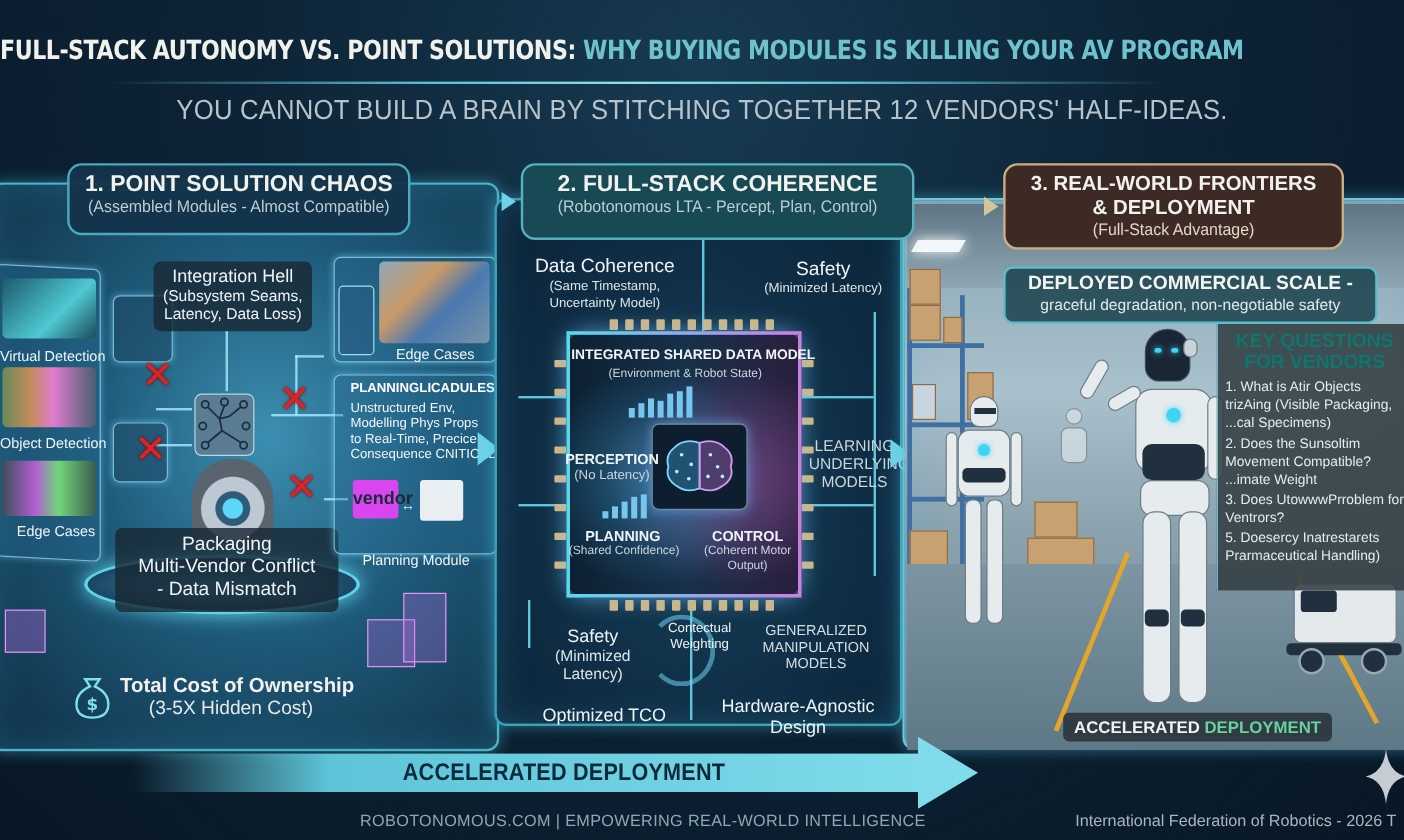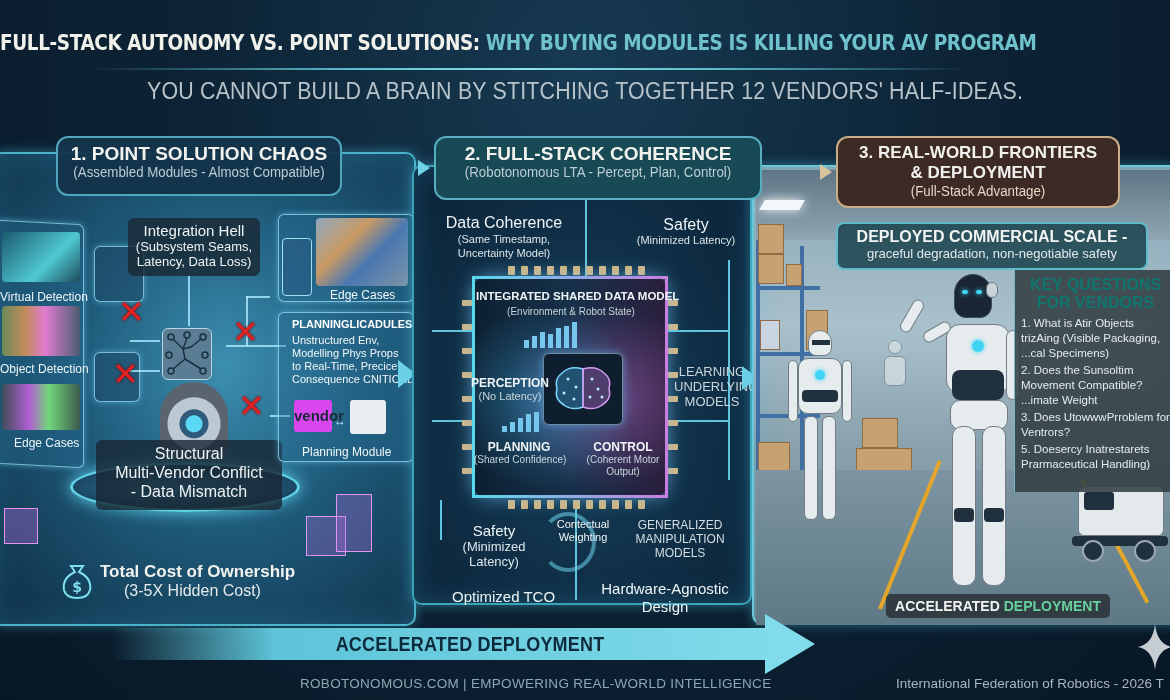--- a/index.html
+++ b/index.html
@@ -180,42 +180,42 @@
         <circle cx="6" cy="26" r="3"></circle>
         <circle cx="42" cy="26" r="3"></circle>
       <path d="M10 10 L20 20 L28 18 L38 10 M20 20 L22 30 L10 40 M22 30 L38 40 M24 9 L20 20"></path>
     </g>
   </svg>
 </div>
 <div style="position:absolute;left:160px;top:382px;width:68px;height:76px;border-radius:34px 34px 10px 10px;background:radial-gradient(circle at 50% 55%,#5bd8f5 0 8px,#2f5a7a 9px 14px,#bcc8d2 15px 26px,#59646e 27px);"></div>
 <div style="position:absolute;left:70px;top:462px;width:230px;height:50px;border-radius:50%;border:3px solid #5fd2e8;background:radial-gradient(ellipse,#3c8fb0 0%,#1b4763 70%);box-shadow:0 0 16px #5fd2e8;"></div>
 
 <div class="dark-note" style="left:96px;top:440px;width:186px;height:70px;">
-  <div style="font-size:16px;margin-top:4px;line-height:19px;">Structural</div>
+  <div style="font-size:16px;margin-top:4px;line-height:19px;">Packaging</div>
   <div style="font-size:16px;line-height:19px;">Multi-Vendor Conflict</div>
   <div style="font-size:16px;line-height:19px;">- Data Mismatch</div>
 </div>
 
 <div class="glass" style="left:278px;top:214px;width:136px;height:88px;"></div>
 <div class="thumb" style="left:316px;top:218px;width:92px;height:68px;background:linear-gradient(135deg,#8fa8bc 0%,#c99a66 35%,#4a78b0 60%,#7c93a6 100%);"></div>
 <div class="thumb" style="left:282px;top:238px;width:30px;height:58px;background:rgba(40,90,130,0.6);border:1px solid #9fe0f0;"></div>
 <div class="lbl" style="left:330px;top:288px;">Edge Cases</div>
 
 <div class="glass" style="left:278px;top:312px;width:136px;height:150px;"></div>
 <div style="position:absolute;left:292px;top:318px;font-weight:bold;font-size:11px;color:#fff;">PLANNINGLICADULES</div>
 <div style="position:absolute;left:292px;top:334px;font-size:11px;line-height:13px;color:#f2f6f8;">
   <div>Unstructured Env,</div>
   <div>Modelling Phys Props</div>
   <div>to Real-Time, Precice</div>
   <div>Consequence CNITICAL</div>
 </div>
 <div style="position:absolute;left:294px;top:400px;width:38px;height:32px;background:#d946ef;border-radius:3px;font-size:15px;font-weight:bold;color:#1a2b38;text-align:center;line-height:32px;">vendor</div>
 <div style="position:absolute;left:334px;top:414px;color:#bfeffa;font-size:12px;">↔</div>
 <div style="position:absolute;left:350px;top:400px;width:36px;height:34px;background:#e8eef2;border-radius:3px;"></div>
-<div class="lbl" style="left:302px;top:445px;">Planning Module</div>
+<div class="lbl" style="left:302px;top:460px;">Planning Module</div>
 
 <div style="position:absolute;left:4px;top:508px;width:34px;height:36px;border:1px solid #e095f0;background:rgba(190,110,230,0.35);"></div>
 <div style="position:absolute;left:306px;top:516px;width:40px;height:40px;border:1px solid #e095f0;background:rgba(190,110,230,0.3);"></div>
 <div style="position:absolute;left:336px;top:494px;width:36px;height:58px;border:1px solid #e095f0;background:rgba(190,110,230,0.3);"></div>
 
 <div style="position:absolute;left:60px;top:562px;width:34px;height:38px;">
   <svg width="34" height="38" viewBox="0 0 34 38">
     <path d="M11 4 L23 4 L19 10 Q32 16 30 28 Q28 36 17 36 Q6 36 4 28 Q2 16 15 10 Z" fill="none" stroke="#7fe0ee" stroke-width="2"></path>
     <text x="17" y="30" font-size="14" fill="#7fe0ee" text-anchor="middle" font-family="DejaVu Sans, sans-serif" font-weight="bold">$</text>
   </svg>

